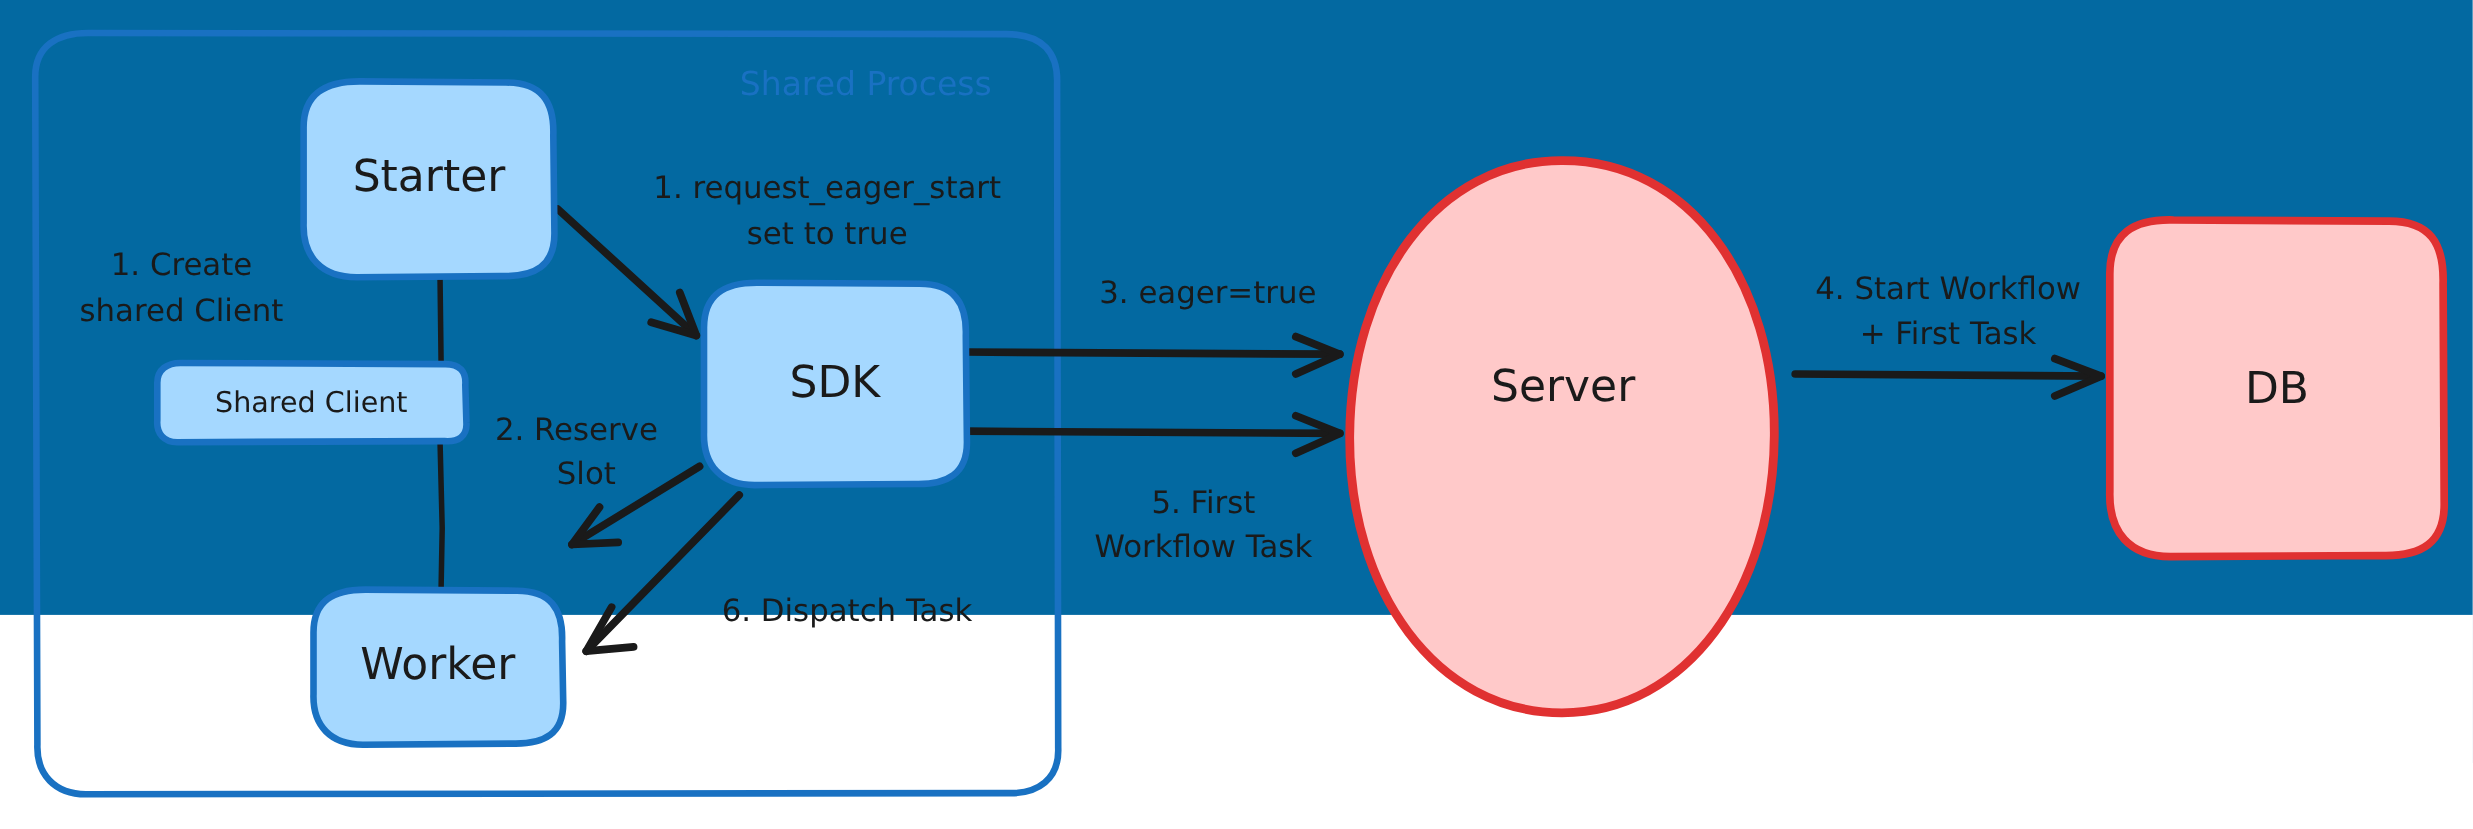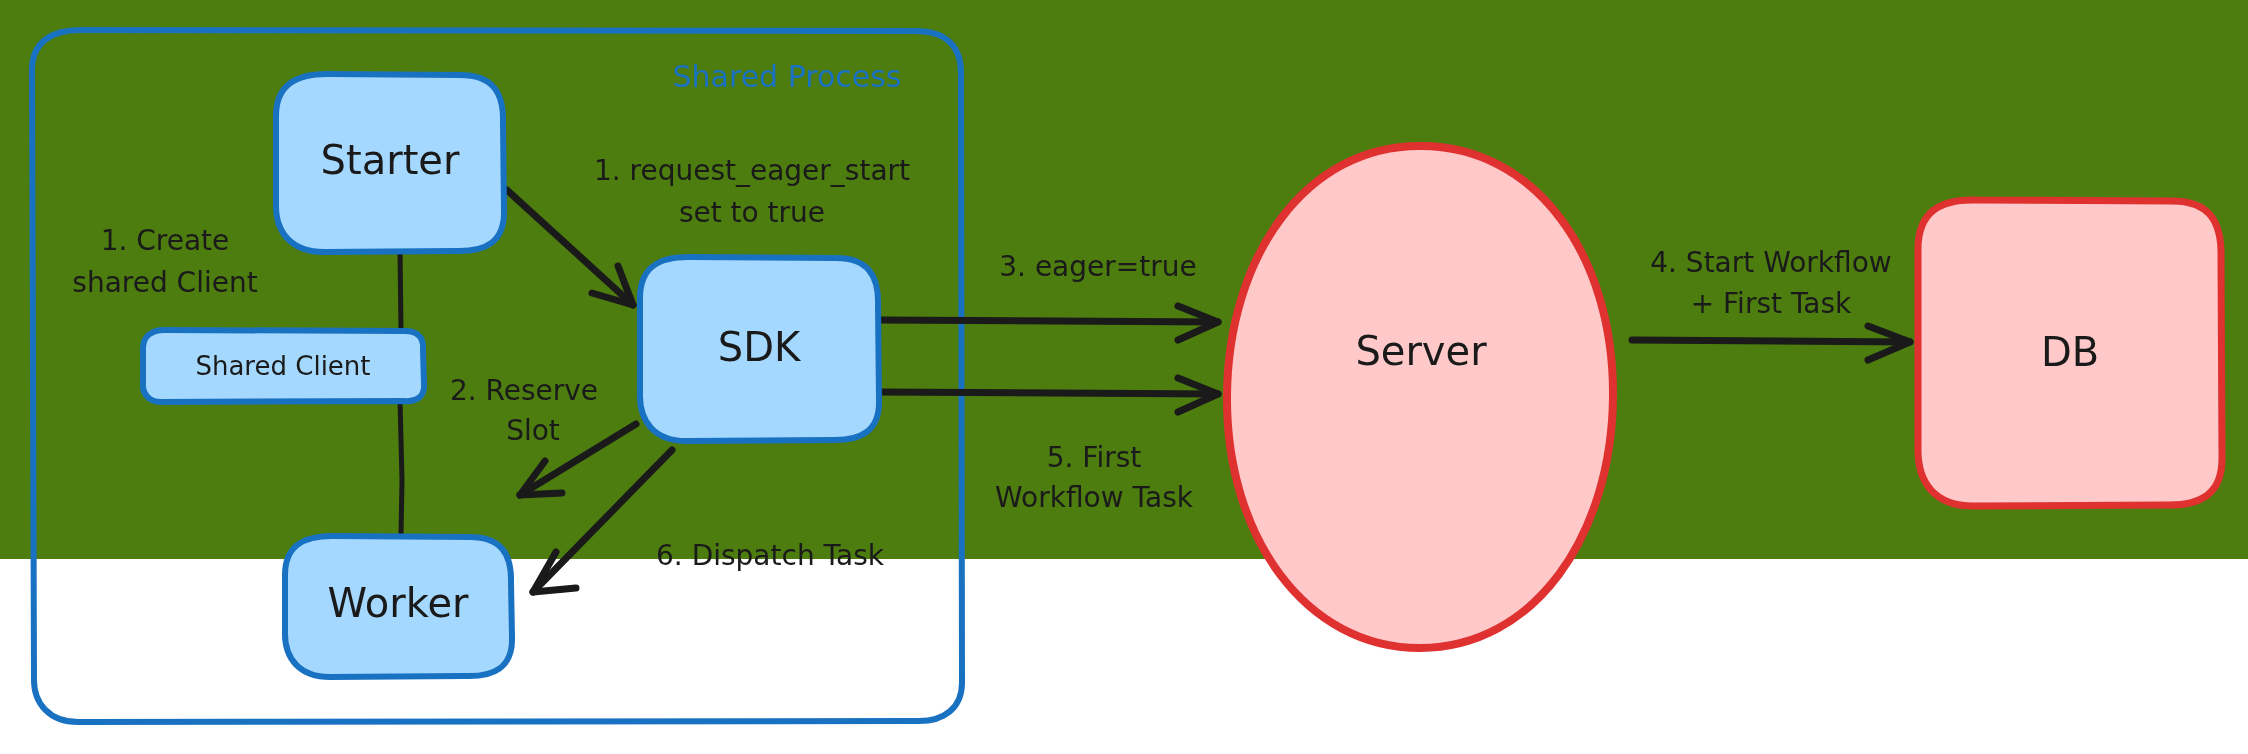--- a/index.html
+++ b/index.html
@@ -10,21 +10,21 @@
   body {
     width: 2248px;
     height: 754px;
     overflow: hidden;
     font-family: "DejaVu Sans", sans-serif;
   }
   #diagram-root {
     position: relative;
     width: 2248px;
     height: 559px;
-    background: #4d7c0f;
+    background: #0369a1;
   }
   svg.board {
     position: absolute;
     top: 0;
     left: 0;
     width: 2248px;
     height: 754px;
   }
   .node-label {
     font-family: "DejaVu Sans", sans-serif;

